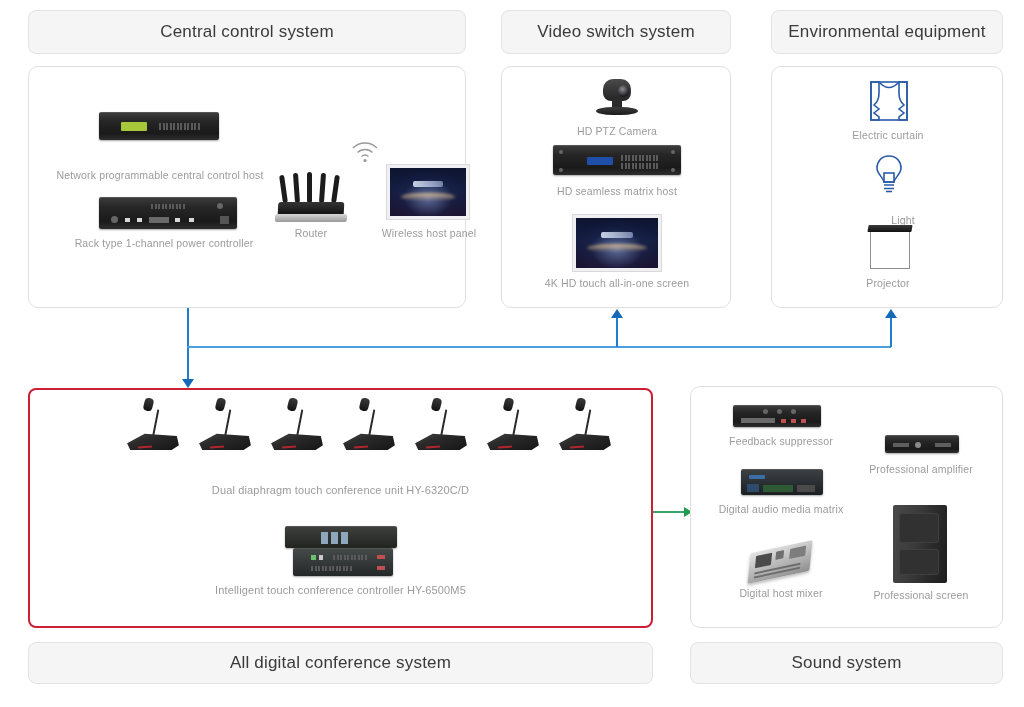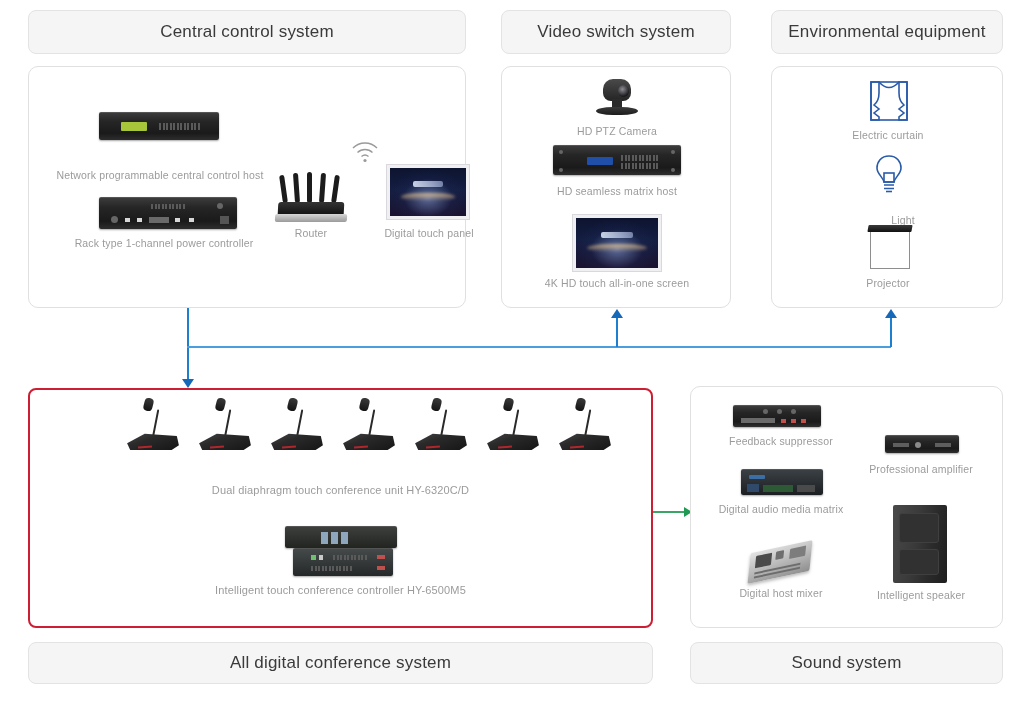--- a/index.html
+++ b/index.html
@@ -218,21 +218,21 @@
         <div class="base"></div>
       </div>
       <div class="cap" style="left:0; top:62px; width:108px;">Router</div>
     </div>
 
     <div class="item" style="left:340px; top:98px; width:120px; height:72px;">
       <div class="screenimg" style="left:18px; top:0; width:82px; height:54px;">
         <div class="lg"></div>
           <div class="glow"></div>
       </div>
-      <div class="cap" style="left:0; top:62px; width:120px;">Digital touch panel</div>
+      <div class="cap" style="left:0; top:62px; width:120px;">Wireless host panel</div>
     </div>
   </div>
 
   <div class="panel" style="left:501px; top:66px; width:230px; height:242px;">
 
     <div class="item" style="left:45px; top:78px; width:140px; height:62px;">
       <div class="rack" style="left:6px; top:0; width:128px; height:30px;">
         <div class="lcdblue" style="left:34px; top:11px; width:26px; height:8px;"></div>
         <div class="ports" style="left:68px; top:9px; width:46px; height:6px;">
           <i></i>
@@ -481,21 +481,21 @@
         <div class="strip" style="right:8px; top:7px; width:16px; height:4px; background:#5e5e5e;"></div>
       </div>
       <div class="cap" style="left:0; top:28px; width:160px;">Professional amplifier</div>
     </div>
 
     <div class="item" style="left:150px; top:118px; width:160px; height:100px;">
       <div class="spk" style="left:52px; top:0; width:54px; height:78px;">
         <div class="drv" style="top:8px;  height:30px;"></div>
         <div class="drv" style="top:44px; height:26px;"></div>
       </div>
-      <div class="cap" style="left:0; top:84px; width:160px;">Intelligent speaker</div>
+      <div class="cap" style="left:0; top:84px; width:160px;">Professional screen</div>
     </div>
   </div>
 
   <div class="hdr" style="left:28px; top:642px; width:625px; height:42px;">
     <span>All digital conference system</span>
   </div>
 
   <div class="hdr" style="left:690px; top:642px; width:313px; height:42px;">
     <span>Sound system</span>
   </div>

